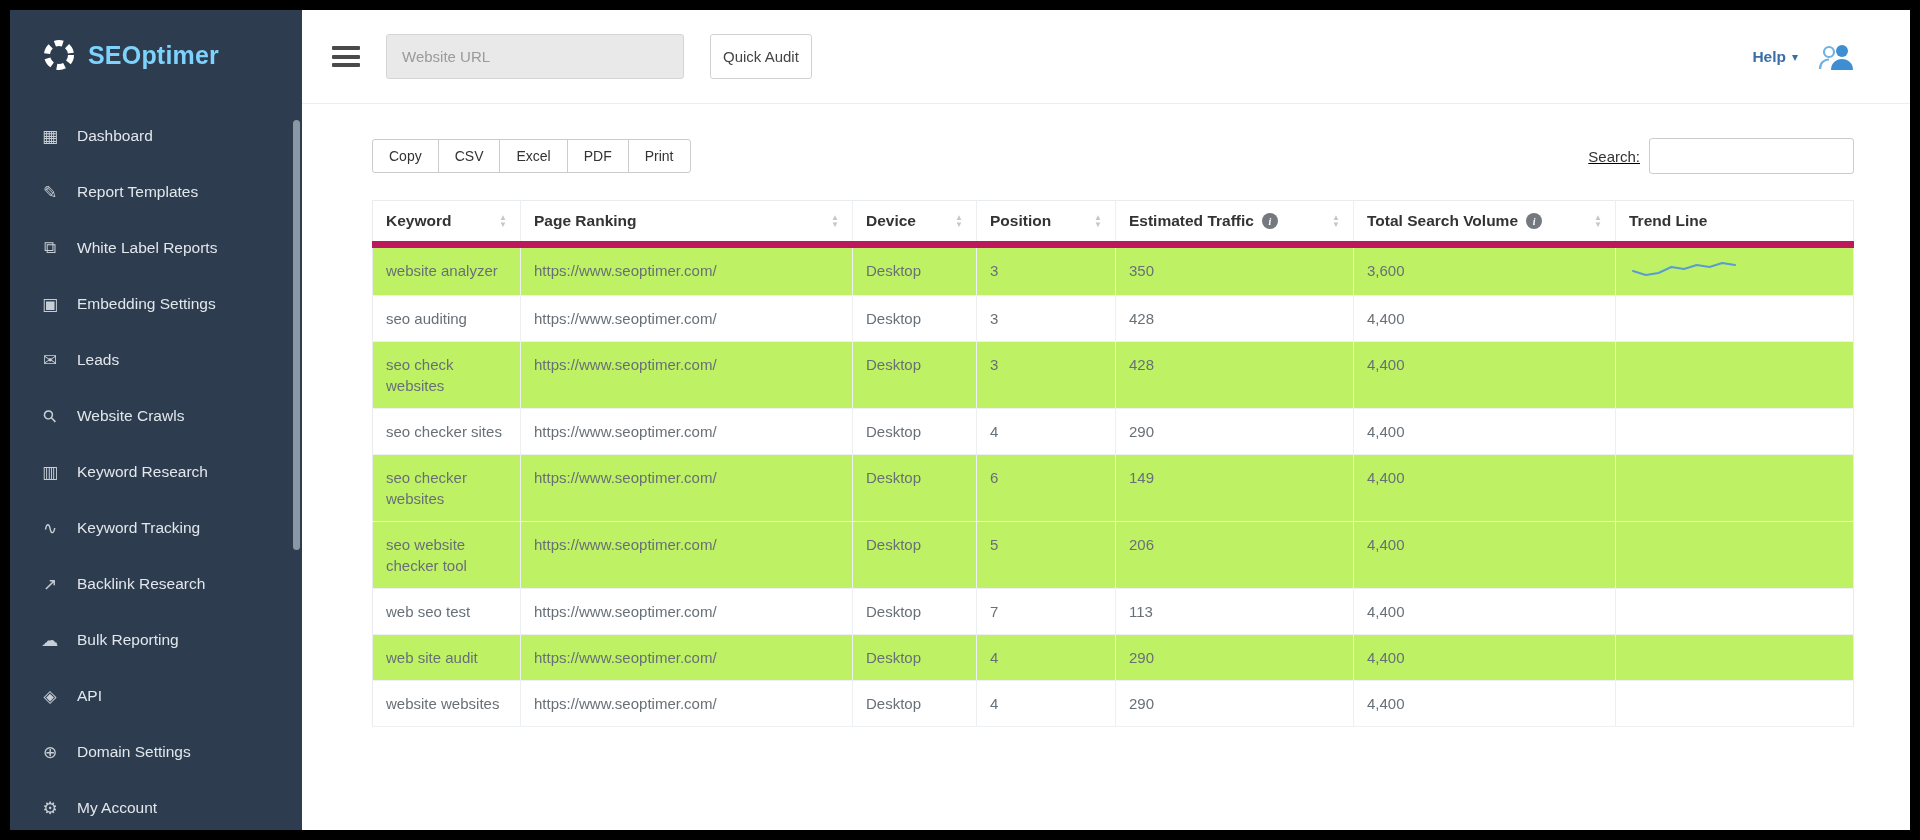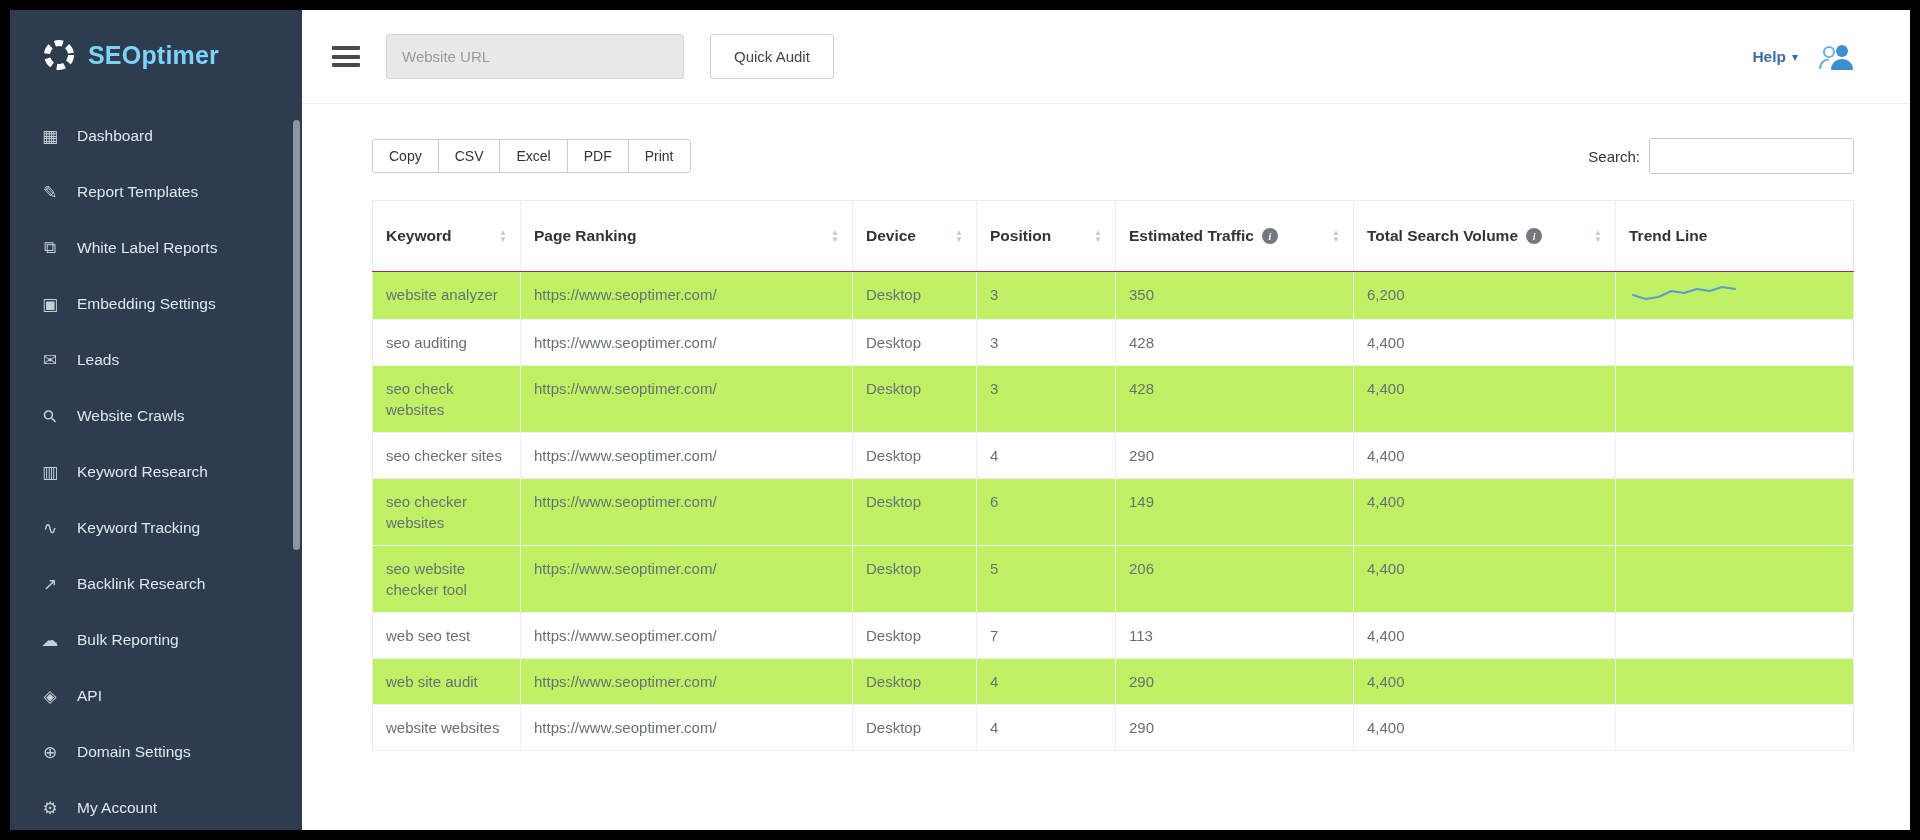--- a/index.html
+++ b/index.html
@@ -24,45 +24,45 @@
   .main { flex:1; display:flex; flex-direction:column; min-width:0; }
   .topbar { height:94px; flex-shrink:0; display:flex; align-items:center; gap:26px;
             padding:0 54px 0 30px; border-bottom:1px solid #ededed; background:#fff; }
   .hamburger { width:28px; height:21px; display:flex; flex-direction:column;
                justify-content:space-between; background:none; border:none; cursor:pointer; }
   .hamburger span { display:block; height:4px; background:#4a4a4a; border-radius:1px; }
   .url-input { width:298px; height:45px; background:#e9e9e9; border:1px solid #d5d5d5;
                border-radius:3px; padding:0 15px; font-size:15px; color:#7f1d1d;
                font-family:inherit; }
   .url-input::placeholder { color:#9a9a9a; }
-  .quick-audit { height:45px; padding:0 23px; background:#fff; border:1px solid #d2d2d2;
+  .quick-audit { height:45px; padding:0 12px; background:#fff; border:1px solid #d2d2d2;
                  border-radius:3px; font-size:15px; color:#444; cursor:pointer; font-family:inherit; }
   .topbar-right { margin-left:auto; display:flex; align-items:center; gap:20px; }
   .help { display:flex; align-items:center; gap:6px; color:#3a6ea8; font-weight:bold;
           font-size:15.5px; cursor:pointer; text-decoration:none; }
   .help .caret { font-size:12px; }
   .user-icon { cursor:pointer; display:flex; }
 
   
   .content { flex:1; padding:34px 56px 0 70px; overflow:hidden; }
   .table-controls { display:flex; justify-content:space-between; align-items:center; margin-bottom:26px; }
   .export-group { display:flex; }
   .export-btn { padding:8px 16px; font-size:14px; color:#333; background:#fff;
                 border:1px solid #ccc; margin-left:-1px; cursor:pointer; font-family:inherit; }
   .export-btn:first-child { margin-left:0; border-radius:3px 0 0 3px; }
   .export-btn:last-child { border-radius:0 3px 3px 0; }
-  .search-wrap { display:flex; align-items:center; gap:9px; }
+  .search-wrap { display:flex; align-items:center; gap:9px;text-decoration:underline; }
   .search-label { font-size:15px; color:#333; }
   .search-input { width:205px; height:36px; border:1px solid #ccc; border-radius:3px;
                   padding:0 10px; font-size:15px; font-family:inherit; }
 
   table.kw-table { width:100%; border-collapse:collapse; table-layout:fixed;
                    border:1px solid #e8ecef; }
   .kw-table th { text-align:left; font-size:15.5px; font-weight:bold; color:#333;
-                 padding:26px 13px; border-bottom:1px solid #be185d; border-left:1px solid #edf0f3;
+                 padding:11px 13px; border-bottom:7px solid #be185d; border-left:1px solid #edf0f3;
                  vertical-align:middle; cursor:pointer; }
   .kw-table th:first-child, .kw-table td:first-child { border-left:none; }
   .kw-table thead th:nth-child(1){ width:148px; }
   .kw-table thead th:nth-child(2){ width:332px; }
   .kw-table thead th:nth-child(3){ width:124px; }
   .kw-table thead th:nth-child(4){ width:139px; }
   .kw-table thead th:nth-child(5){ width:238px; }
   .kw-table thead th:nth-child(6){ width:262px; }
   .th-inner { display:flex; align-items:center; gap:8px; }
   .sort { margin-left:auto; display:flex; flex-direction:column; color:#c2c8ce;
@@ -254,21 +254,21 @@
               </th>
             </tr>
           </thead>
         <tbody id="table-body">
             <tr class="striped">
               <td>website analyzer</td>
               <td>https://www.seoptimer.com/</td>
               <td>Desktop</td>
               <td>3</td>
               <td>350</td>
-              <td>6,200</td>
+              <td>3,600</td>
               <td><svg viewBox="0 0 110 18" width="110" height="18">
                   <polyline points="4.0,11.0 16.8,15.0 29.5,13.0 42.3,7.0 55.0,9.0 67.8,5.0 80.5,7.0 93.3,3.0 106.0,5.0" fill="none" stroke="#5b9bd5" stroke-width="2" stroke-linecap="round" stroke-linejoin="round"></polyline>
                 </svg></td>
             </tr>
             <tr class="">
               <td>seo auditing</td>
               <td>https://www.seoptimer.com/</td>
               <td>Desktop</td>
               <td>3</td>
               <td>428</td>

